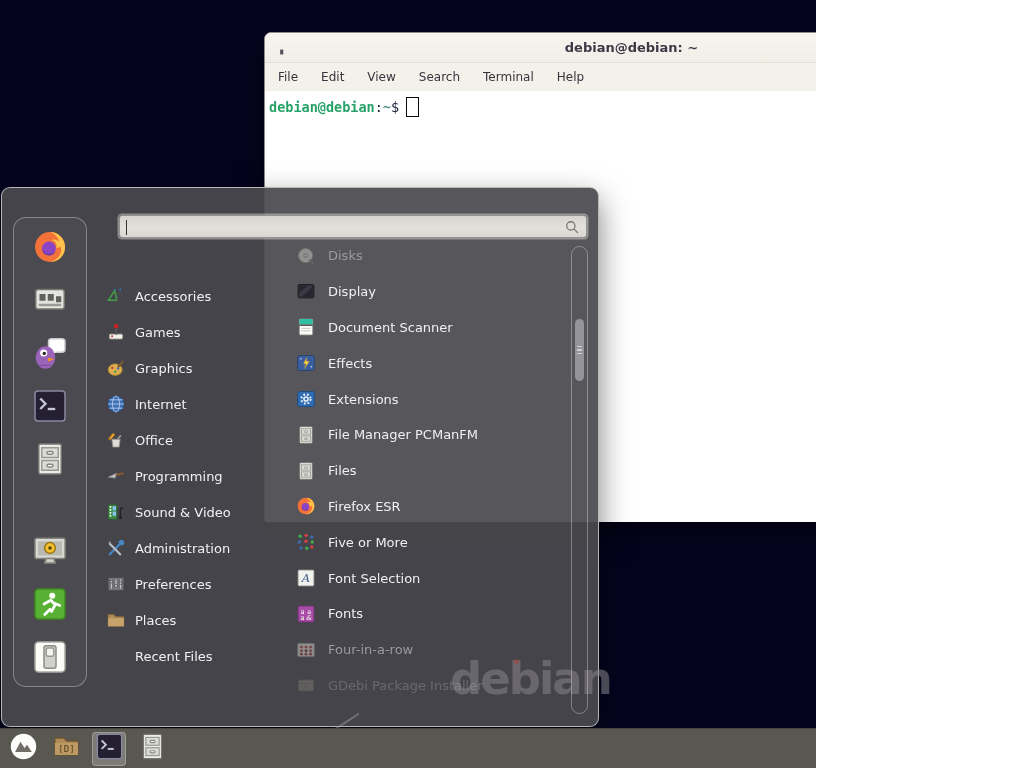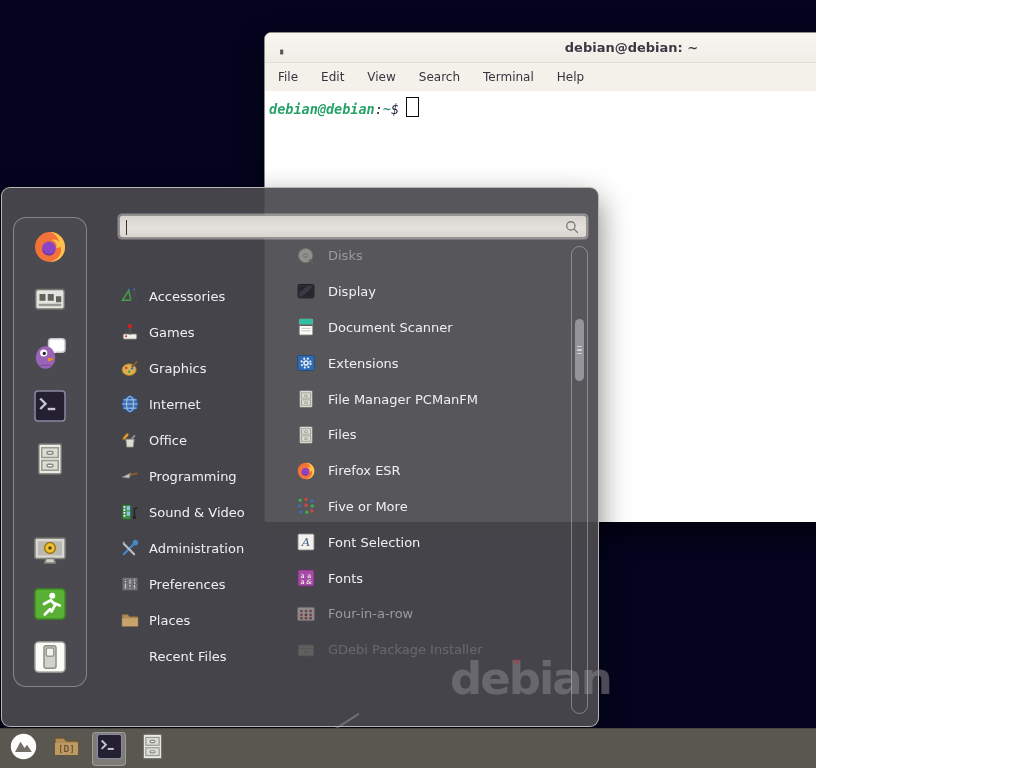--- a/index.html
+++ b/index.html
@@ -16,21 +16,21 @@
   #term-title { position:absolute; left:0; right:0; text-align:center; font-size:13px; font-weight:bold; color:#3d3846; }
   .win-icon-mini { margin-left:12px; width:10px; height:12px; opacity:.85; z-index:2; }
   #term-controls { margin-left:auto; display:flex; gap:17px; padding-right:10px; z-index:2; }
   .win-btn { width:16px; height:16px; display:inline-flex; align-items:center; justify-content:center; cursor:default; }
   .win-btn svg { width:13px; height:13px; }
   #term-menubar { height:28px; background:#f4f1eb; display:flex; align-items:center; gap:13px; padding-left:8px;
     font-size:12px; color:#36343e; }
   .term-menu-item { padding:2px 5px; }
   #term-content { position:relative; height:431px; background:#fff; border-radius:0 0 2px 2px;
     font-family:"DejaVu Sans Mono","Liberation Mono",monospace; font-size:13.5px; }
-  #prompt-line { position:absolute; left:4px; top:6px; display:flex; align-items:flex-end; white-space:pre;font-style:italic; }
+  #prompt-line { position:absolute; left:4px; top:6px; display:flex; align-items:center; white-space:pre; }
   .p-user { color:#26a269; font-weight:bold; }
   .p-dark { color:#1d1d3d; }
   .p-path { color:#2e8577; }
   #term-cursor { width:13px; height:20px; border:1.5px solid #0a0a14; margin-left:7px; background:#fff; }
   #term-scrollbar { position:absolute; right:2px; top:2px; bottom:2px; width:12px; background:#f1eee8; border-radius:2px; }
   #term-scroll-thumb { position:absolute; left:1.5px; top:4px; width:9px; height:418px; background:#a5a5a1; border-radius:5px; }
 
   
   #app-menu { position:absolute; left:1px; top:187px; width:598px; height:540px;
     background:rgba(74,73,78,.93); border:1px solid rgba(196,194,190,.9); border-radius:9px;
@@ -56,21 +56,21 @@
   #search-input { flex:1; height:100%; background:transparent; border:none; outline:none;
     font:13px "DejaVu Sans",sans-serif; color:#222; padding-left:6px; }
   #search-caret { position:absolute; left:6px; top:4px; width:1px; height:15px; background:#33322f; }
   #search-glass { width:18px; height:18px; margin-right:5px; opacity:.9; }
   #search-glass svg { width:18px; height:18px; }
 
   #all-apps-btn { position:absolute; left:116px; top:61px; width:127px; height:30px;
     background:linear-gradient(#605f64,#535257); border:1px solid #8d8b91; border-radius:4px;
     color:#fbfafb; font-size:13px; display:flex; align-items:center; justify-content:center; }
 
-  #cat-col { position:absolute; left:116px; top:90px; width:162px; }
+  #cat-col { position:absolute; left:102px; top:90px; width:162px; }
   .cat-row { height:36px; display:flex; align-items:center; gap:9px; padding-left:2px; }
   .cat-row .icon, .app-row .icon { width:20px; height:20px; flex:0 0 20px; display:flex; }
   .icon svg { width:100%; height:100%; }
   .icon-spacer { width:20px; flex:0 0 20px; }
 
   #app-col { position:absolute; left:276px; top:50px; width:288px; }
   .app-row { height:35.8px; display:flex; align-items:center; gap:12px; padding-left:18px; }
   .app-row.dimmed .label { color:#9b9a9e; }
   .app-row.dimmed .icon { opacity:.5; }
   .app-row.faded { opacity:.2; }
@@ -383,20 +383,31 @@
               <rect x="4" y="9" width="16" height="1.6" fill="#3a3a38"></rect>
               <rect x="6.5" y="13" width="11" height="1.2" fill="#c5c5c0"></rect>
               <rect x="6.5" y="16" width="11" height="1.2" fill="#c5c5c0"></rect>
             </svg>
           </span>
           <span class="label">Document Scanner</span>
         </div>
         <div class="app-row">
           <span class="icon">
             <svg viewBox="0 0 24 24">
+              <rect x="2" y="3" width="20" height="18" rx="2" fill="#3b5f9e" stroke="#24406e"></rect>
+              <path d="M13 5l-4 8h3l-2 6 6-9h-3.5z" fill="#ffd54a" stroke="#b8922a" stroke-width=".5"></path>
+              <circle cx="6" cy="7" r="1" fill="#cfe0f5"></circle>
+              <circle cx="18.5" cy="16.5" r="1" fill="#cfe0f5"></circle>
+            </svg>
+          </span>
+          <span class="label">Effects</span>
+        </div>
+        <div class="app-row">
+          <span class="icon">
+            <svg viewBox="0 0 24 24">
               <rect x="2" y="3" width="20" height="18" rx="2" fill="#2f6cb3" stroke="#1d4a80"></rect>
               <circle cx="12" cy="12" r="5.5" fill="none" stroke="#e9eff6" stroke-width="2.4" stroke-dasharray="2.2 2.2"></circle>
               <circle cx="12" cy="12" r="3.4" fill="#e9eff6"></circle>
               <circle cx="12" cy="12" r="1.5" fill="#2f6cb3"></circle>
             </svg>
           </span>
           <span class="label">Extensions</span>
         </div>
         <div class="app-row">
           <span class="icon">

